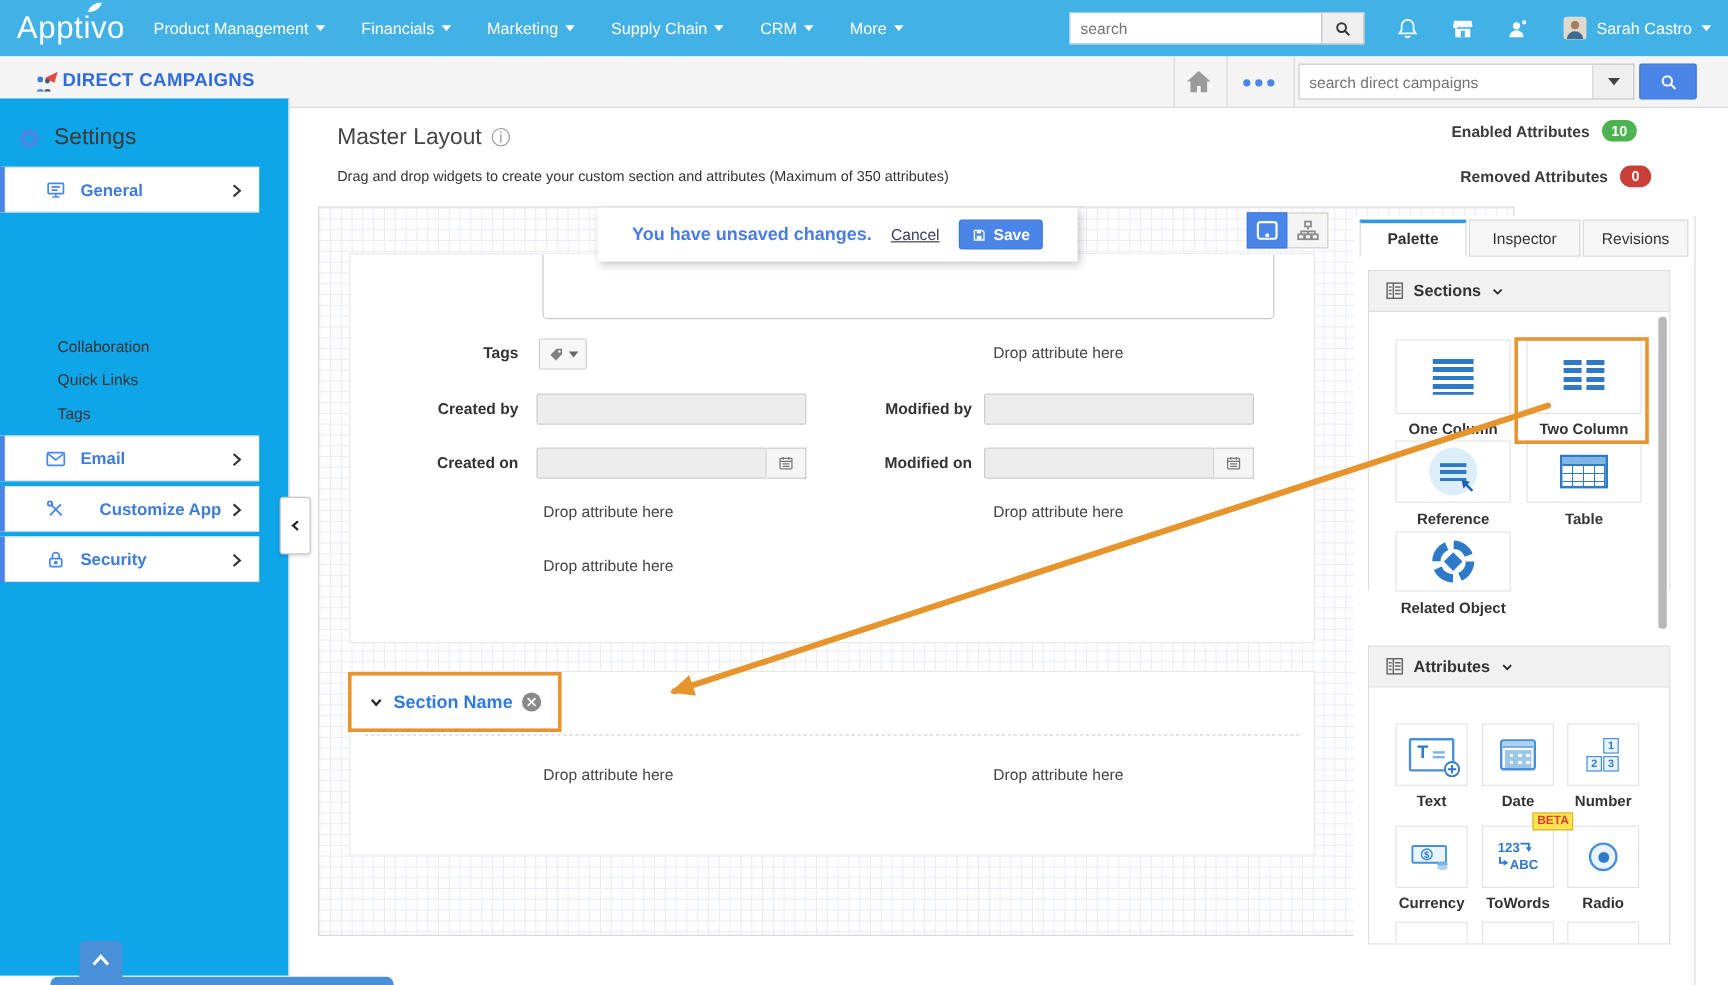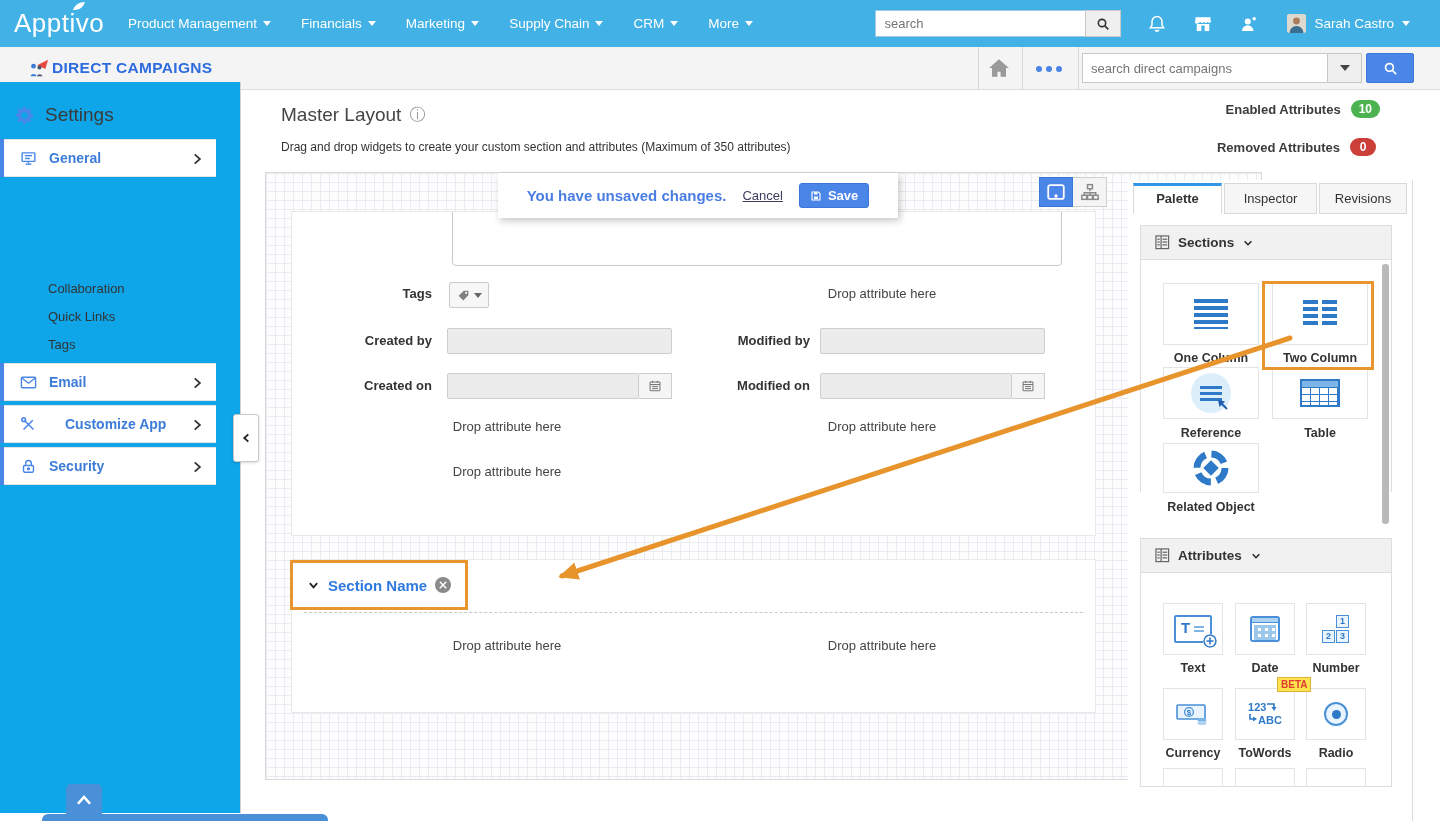--- a/index.html
+++ b/index.html
@@ -31,21 +31,21 @@
   .dotsbtn i { width:6px; height:6px; border-radius:50%; background:#4a86e8; }
   .asearch { position:absolute; left:1082px; top:6px; width:246px; height:30px; border:1px solid #c8c8c8; padding:0 8px; font-size:13px; color:#333; outline:none; }
   .acaret { position:absolute; left:1328px; top:6px; width:34px; height:30px; background:#efefef; border:1px solid #c8c8c8; border-left:none; display:flex; align-items:center; justify-content:center; cursor:pointer; }
   .acaret .tri { border-top-color:#444; border-left-width:5px; border-right-width:5px; border-top-width:6px; }
   .asearch-btn { position:absolute; left:1366px; top:6px; width:48px; height:30px; background:#4a86e8; border:1px solid #3b76d8; border-radius:2px; display:flex; align-items:center; justify-content:center; cursor:pointer; }
 
   
   .sidebar { position:absolute; left:0; top:82px; width:241px; height:731px; background:#0ea5e9; border-right:1px solid #d2d2d2; }
   .settings-head { display:flex; align-items:center; gap:10px; padding:22px 0 0 16px; }
   .settings-head .t { font-size:19px; color:#3a3a3a; }
-  .navitem { position:absolute; left:0; width:216px; height:38px; background:#fff; border-top:1px solid #e2e2e2; border-bottom:1px solid #e2e2e2; display:flex; align-items:center; padding-left:20px; gap:12px; cursor:pointer; }
+  .navitem { position:absolute; left:0; width:216px; height:38px; background:#fff; border-top:1px solid #e2e2e2; border-bottom:1px solid #e2e2e2; display:flex; align-items:center; padding-left:38px; gap:12px; cursor:pointer; }
   .navitem .accent { position:absolute; left:0; top:-1px; bottom:-1px; width:4px; background:#4a86e8; }
   .navitem .lbl { color:#3d7cd8; font-size:14px; font-weight:bold; }
   .navitem .chev { position:absolute; right:12px; top:11px; }
   .subitem { position:absolute; left:48px; font-size:13px; font-weight:normal; color:#333; cursor:pointer; }
   .collapse-handle { position:absolute; left:233px; top:414px; width:26px; height:48px; background:#fff; border:1px solid #c9c9c9; border-radius:3px; box-shadow:0 1px 3px rgba(0,0,0,.15); display:flex; align-items:center; justify-content:center; cursor:pointer; z-index:30; }
 
   
   .mtitle { position:absolute; left:281px; top:104px; font-size:19px; color:#454545; display:flex; align-items:center; gap:8px; }
   .minfo { font-size:16px; color:#999; }
   .msub { position:absolute; left:281px; top:140px; font-size:12px; color:#333; }
@@ -161,21 +161,21 @@
         </div>
       <div class="menuitem">
           <span>CRM</span>
           <i class="tri"></i>
         </div>
       <div class="menuitem">
           <span>More</span>
           <i class="tri"></i>
         </div>
     </nav>
-    <div class="topnav-right" style="padding-right:30px;">
+    <div class="topnav-right" style="padding-right:14px;">
       <input class="tsearch" type="text" placeholder="search" style="">
       <div class="tsearch-btn">
         <svg width="16" height="16" viewBox="0 0 24 24">
             <circle cx="10.5" cy="10.5" r="5.5" fill="none" stroke="#333" stroke-width="2.4"></circle>
             <line x1="14.8" y1="14.8" x2="20" y2="20" stroke="#333" stroke-width="2.4"></line>
           </svg>
       </div>
       <div class="ticon">
         <svg width="20" height="20" viewBox="0 0 24 24">
             <path d="M12 3a6 6 0 0 0-6 6v4.3L4 16.5h16L18 13.3V9a6 6 0 0 0-6-6z" fill="none" stroke="#fff" stroke-width="1.8"></path>
@@ -313,21 +313,21 @@
         <polyline points="16,4 7,12 16,20"></polyline>
       </svg>
   </div>
 
   <div class="mtitle">
     <span>Master Layout</span>
     <span class="minfo">ⓘ</span>
   </div>
   <div class="msub">Drag and drop widgets to create your custom section and attributes (Maximum of 350 attributes)</div>
 
-  <div class="attr-row" style="top:100px; right:60px;">
+  <div class="attr-row" style="top:100px; right:76px;">
     <span class="al">Enabled Attributes</span>
     <span class="pill green">10</span>
   </div>
   <div class="attr-row" style="top:138px; right:64px;">
     <span class="al">Removed Attributes</span>
     <span class="pill red">0</span>
   </div>
 
   <div class="canvas">
 

